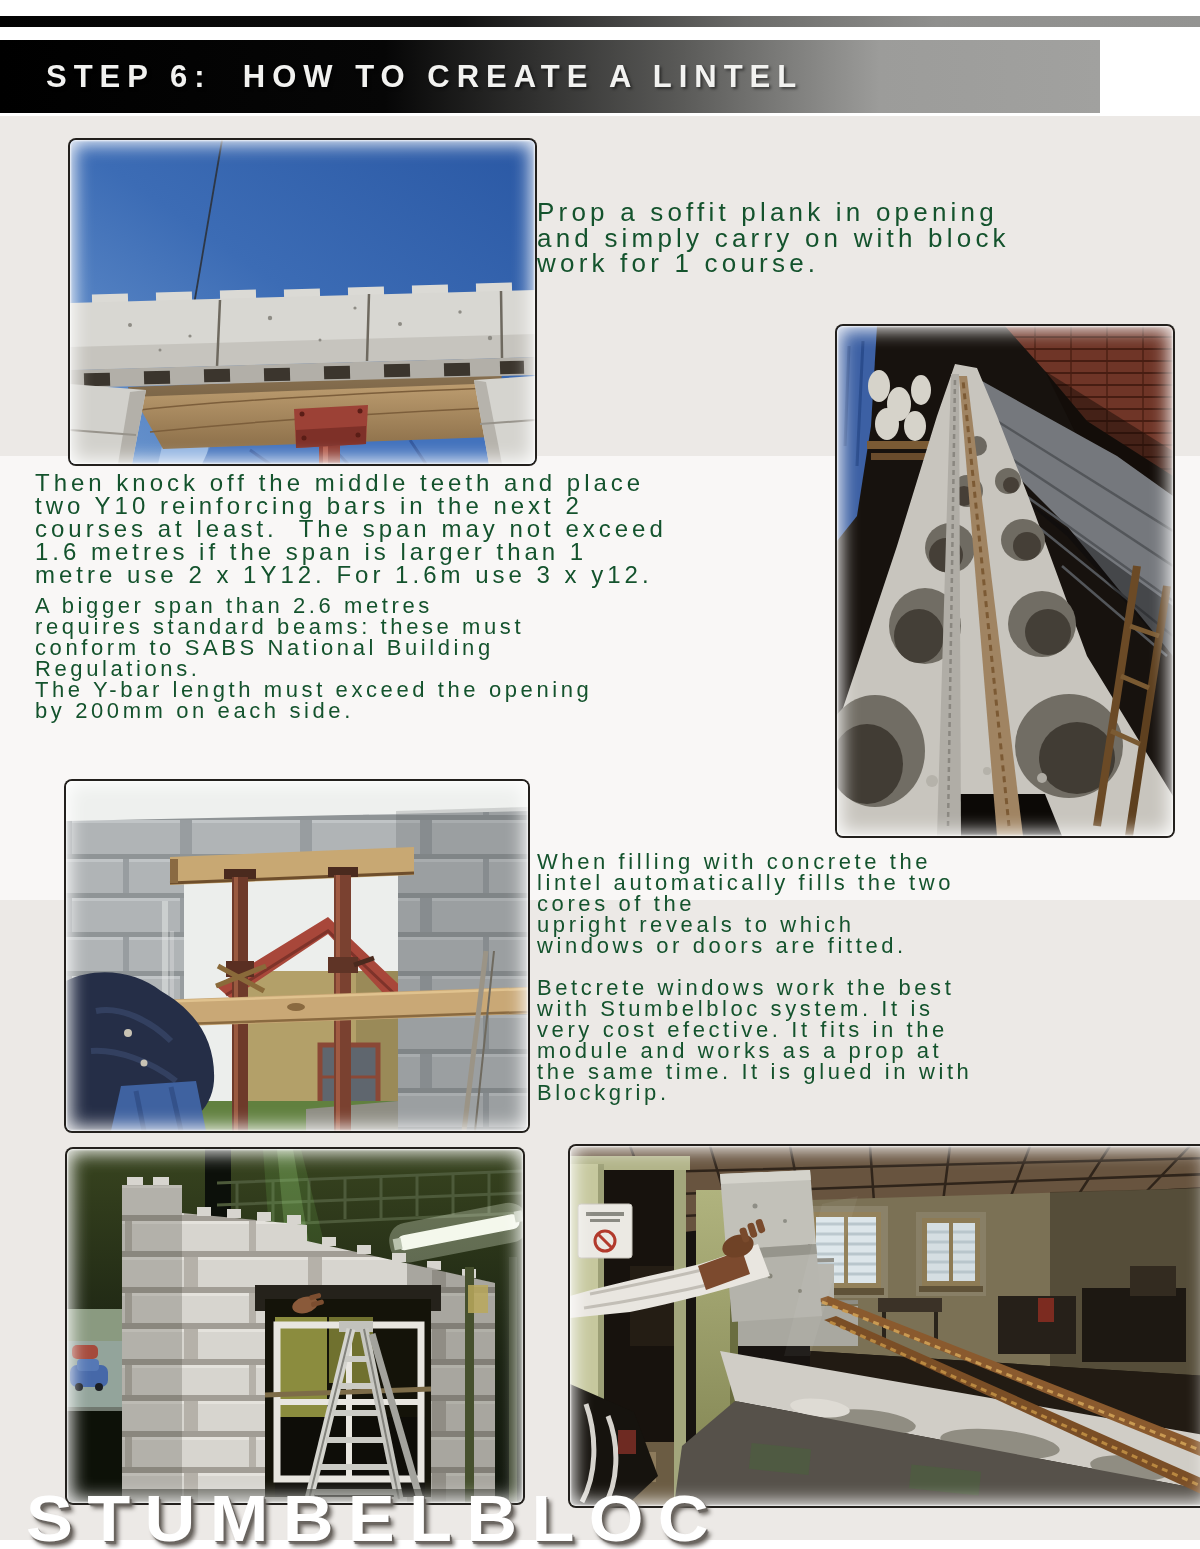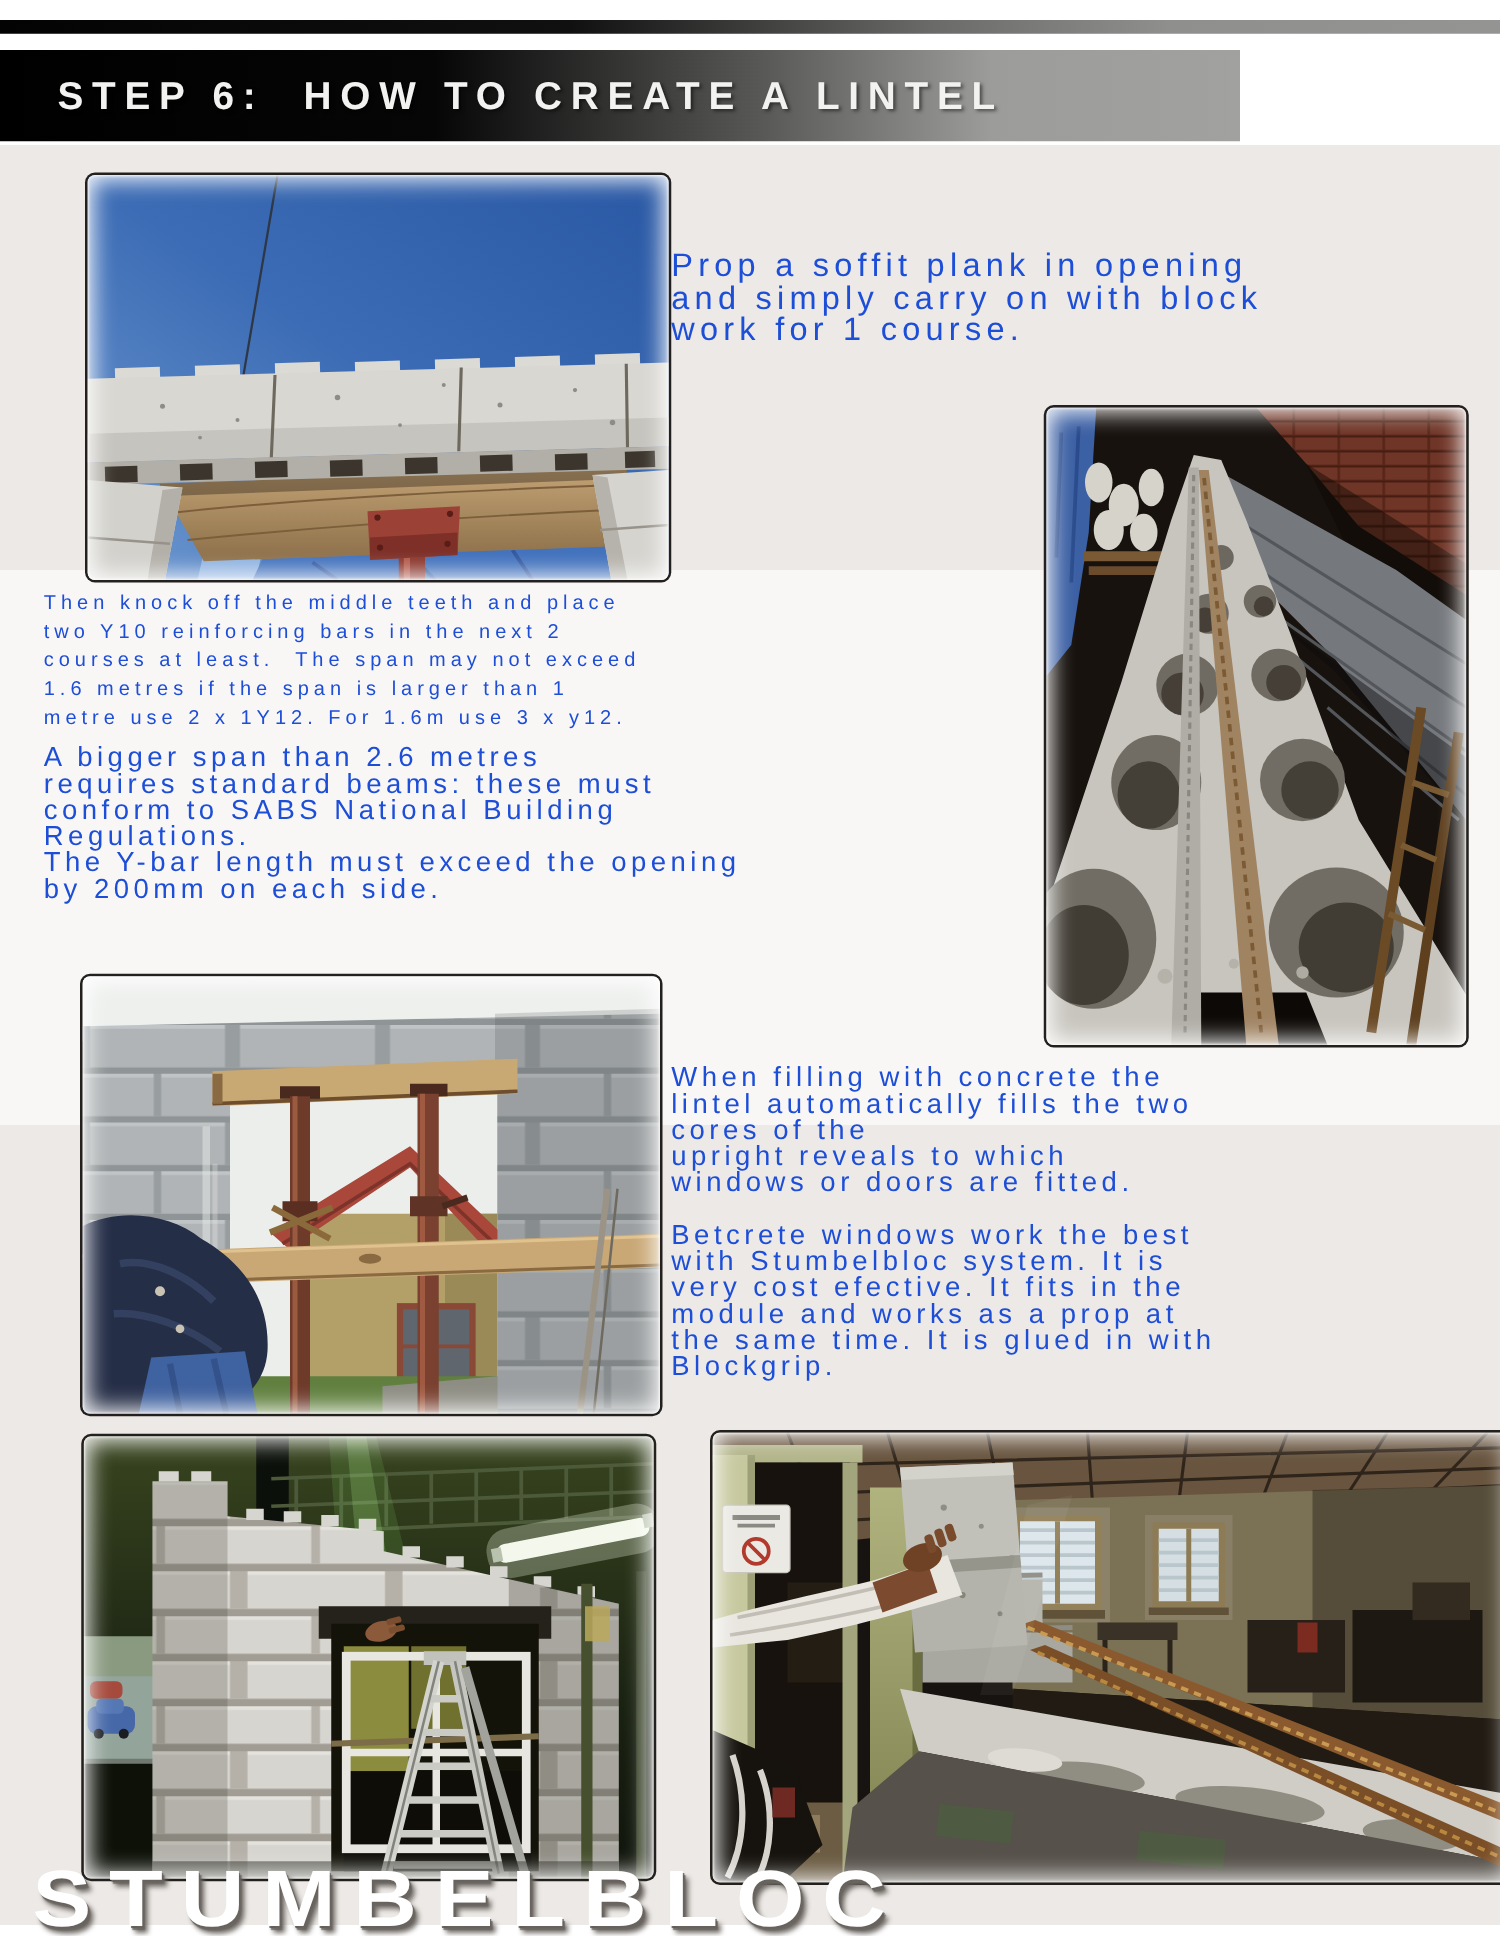--- a/index.html
+++ b/index.html
@@ -9,41 +9,41 @@
   
   .band { position:absolute; left:0; width:1200px; }
   .band-a   { top:116px; height:340px; background:#ece9e6; }
   .band-mid { top:456px; height:444px; background:#f9f7f6; }
   .band-b   { top:900px; height:640px; background:#ece9e6; }
   .bottom-strip { position:absolute; left:0; top:1540px; width:1200px; height:9px; background:#ffffff; }
 
   
   .top-strip { position:absolute; top:16px; left:0; width:1200px; height:11px;
     background:linear-gradient(to right,#030303 0%,#101010 38%,#6a6a68 62%,#8f8f8d 78%,#949492 100%); }
-  .header-bar { position:absolute; top:40px; left:0; width:992px; height:73px;
+  .header-bar { position:absolute; top:40px; left:0; width:1100px; height:73px;
     background:linear-gradient(to right,#000000 0%,#060606 35%,#5a5a58 62%,#9c9c9a 80%,#a1a19f 100%); }
   .header-bar .title { position:absolute; left:46px; top:0; line-height:73px; font-size:31px;
     font-weight:bold; letter-spacing:7px; color:#f2f2f0; white-space:pre;
     text-shadow:2px 2px 3px rgba(0,0,0,.5); }
 
   
   .photo { position:absolute; border-radius:6px; overflow:hidden; box-shadow:0 0 0 2px #23201d; background:#777; }
   .photo svg { display:block; }
   .photo::after { content:""; position:absolute; inset:0; border-radius:5px; pointer-events:none;
     box-shadow: inset 0 0 18px 4px rgba(255,255,255,.95), inset 0 0 2px 1px rgba(250,250,250,.8); }
   #photo1{left:30px;top:124px;width:465px;height:324px;}
   #photo2{left:797px;top:310px;width:336px;height:510px;}
   #photo3{left:26px;top:765px;width:462px;height:350px;}
   #photo4{left:27px;top:1133px;width:456px;height:354px;}
   #photo5{left:530px;top:1130px;width:640px;height:360px;}
 
   
-  .para { position:absolute; margin:0; white-space:pre-wrap; color:#1d4ed8; }
+  .para { position:absolute; margin:0; white-space:pre-wrap; color:#14532d; }
   #intro{left:537px;top:200px;font-size:26px;line-height:25.5px;letter-spacing:4.2px;width:640px;}
-  #para1{left:35px;top:471px;font-size:16px;line-height:23px;letter-spacing:4px;width:760px;}
+  #para1{left:35px;top:471px;font-size:24px;line-height:23px;letter-spacing:4px;width:760px;}
   #para2{left:35px;top:595px;font-size:22px;line-height:21px;letter-spacing:3.6px;width:760px;}
   #para3{left:537px;top:851px;font-size:22px;line-height:21px;letter-spacing:3.6px;width:620px;}
   #para4{left:537px;top:977px;font-size:22px;line-height:21px;letter-spacing:3.6px;width:640px;}
 
   .watermark { position:absolute; left:26px; top:1482px; margin:0; font-size:64px; font-weight:bold;
     letter-spacing:13px; color:#ffffff; transform:scaleX(1.1); transform-origin:left top; white-space:pre;
     text-shadow:4px 5px 4px rgba(105,100,95,.95), 2px 3px 1px rgba(90,86,82,.8), 1px 1px 0 #7a7672; }
 </style>
 </head>
 <body>

